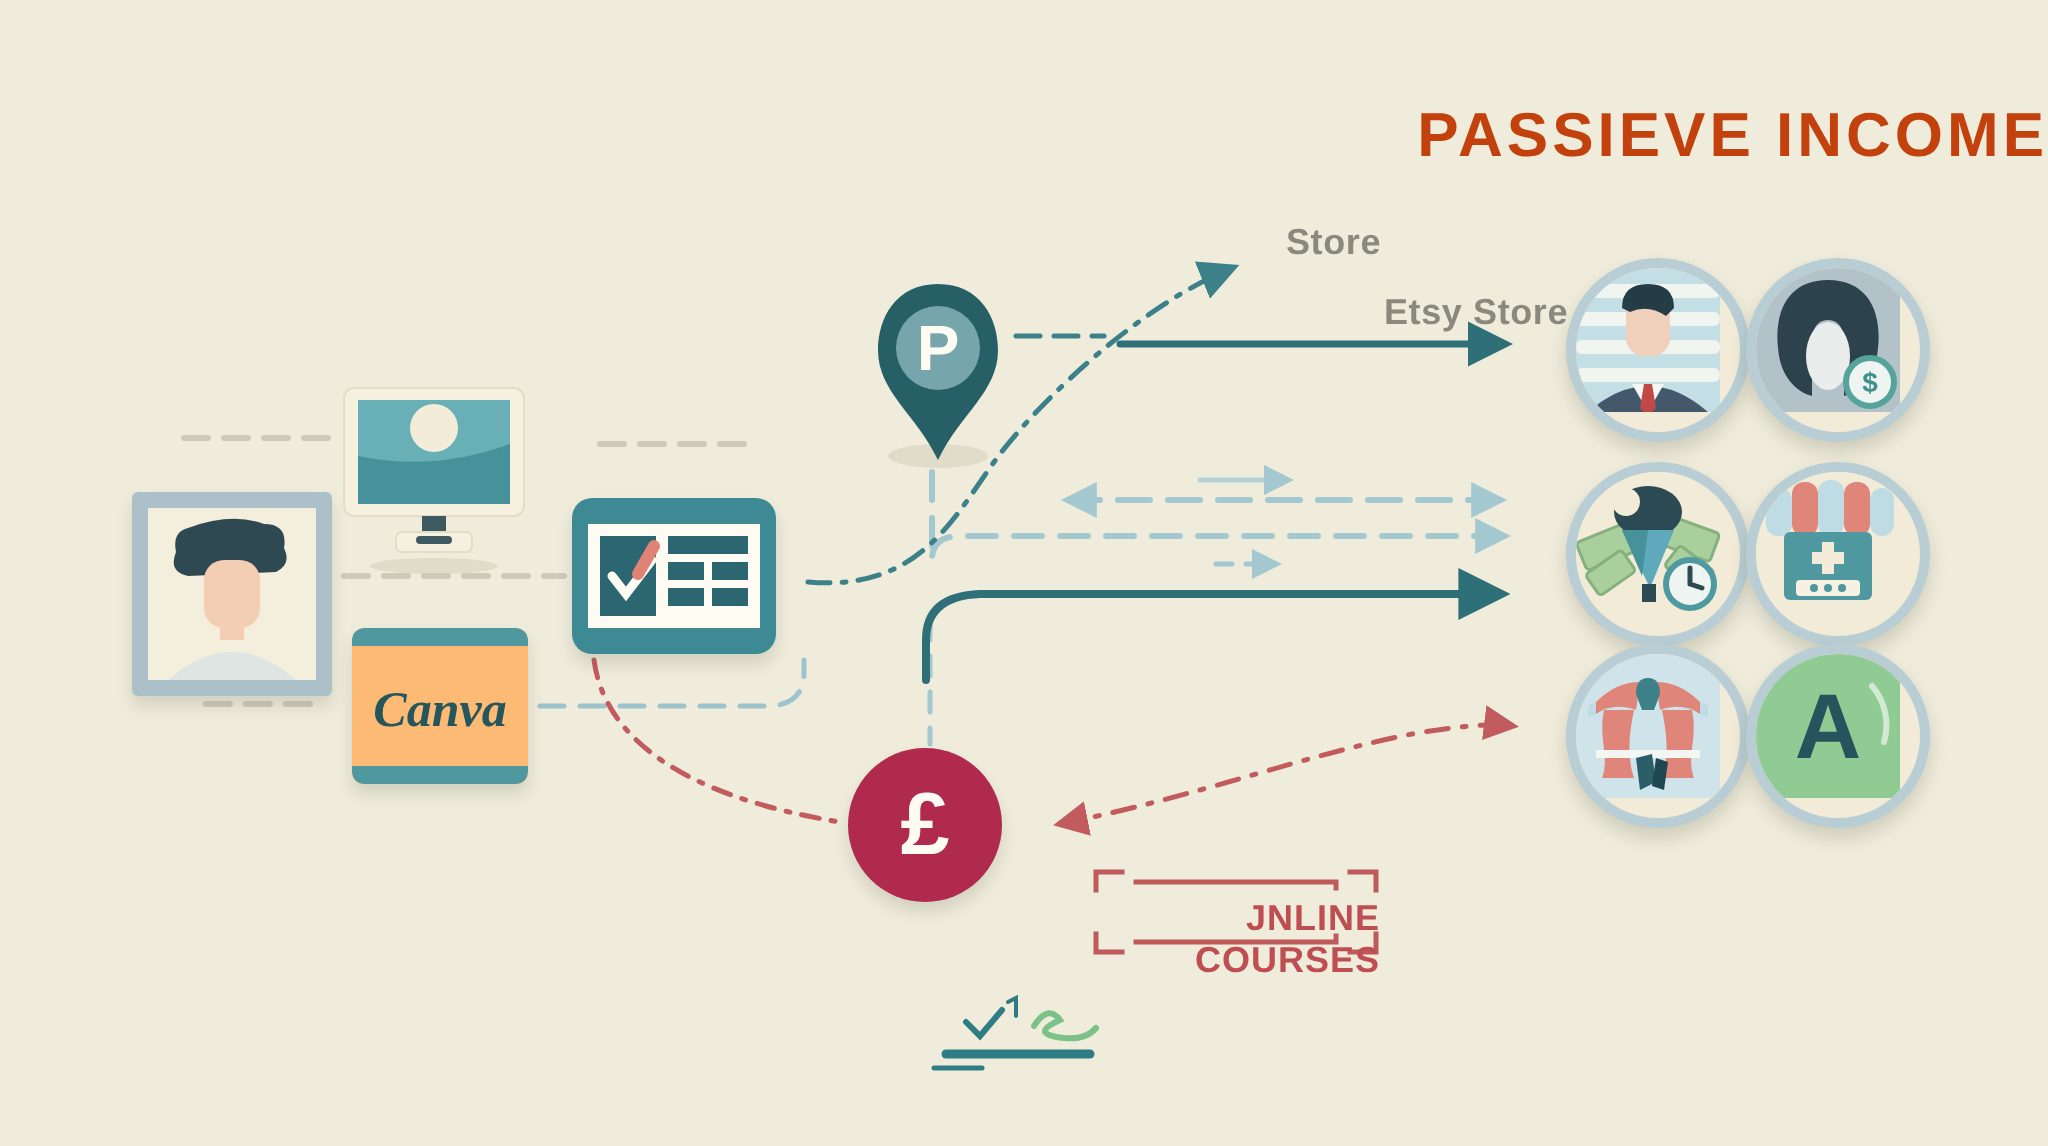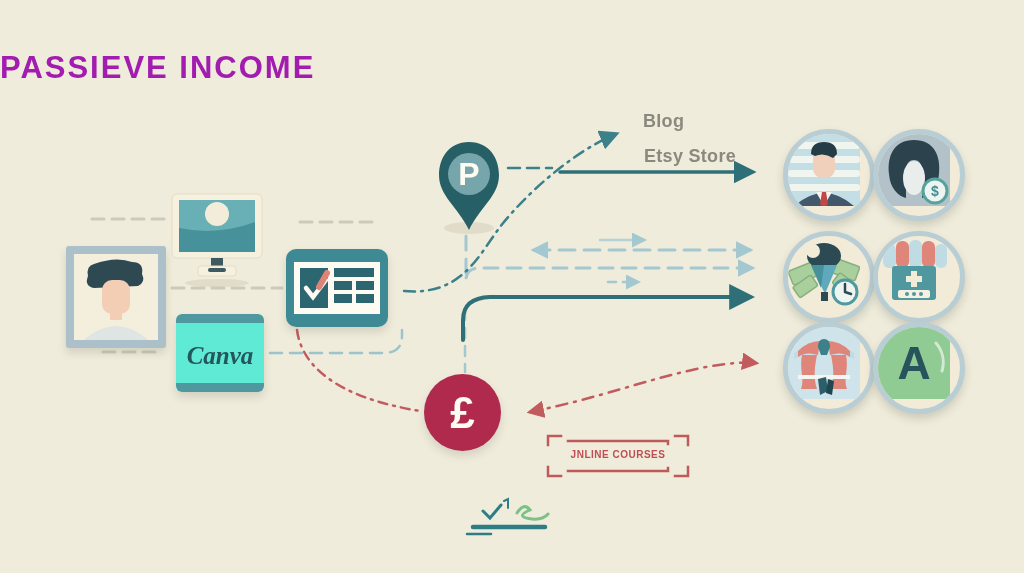--- a/index.html
+++ b/index.html
@@ -1,57 +1,57 @@
 <!DOCTYPE html>
 <html><head>
 <meta charset="utf-8">
 <style>
   html,body{margin:0;padding:0;}
   body{font-family:"Liberation Sans", sans-serif; background:#e8e5d6;}
   #canvas{position:relative;width:1024px;height:573px;background:#efecdc;overflow:hidden;}
   .abs{position:absolute;}
   
-  #title{left:0;right:0;top:50px;text-align:left;font-size:31px;font-weight:bold;
-         letter-spacing:2px;color:#a21caf;}
+  #title{left:0;right:0;top:50px;text-align:right;font-size:31px;font-weight:bold;
+         letter-spacing:2px;color:#c2410c;}
   
   .flow-label{color:#8b897d;font-weight:bold;font-size:18px;letter-spacing:.3px;}
   
   #connectors{left:0;top:0;z-index:1;}
   .icon-layer{z-index:2;}
   
   .shadowed{box-shadow:0 5px 8px rgba(90,90,70,.18);}
   #portrait{left:66px;top:246px;width:84px;height:86px;background:#f4eedd;
             border:8px solid #abc0c8;border-radius:3px;}
   #monitor{left:170px;top:192px;width:94px;height:88px;}
-  #canva-card{left:176px;top:314px;width:88px;height:78px;background:#5eead4;
+  #canva-card{left:176px;top:314px;width:88px;height:78px;background:#fdba74;
               border-radius:6px;overflow:hidden;display:flex;align-items:center;justify-content:center;}
   #canva-card .edge{position:absolute;left:0;right:0;height:9px;background:#4f98a0;}
   #canva-card .edge.top{top:0;border-radius:6px 6px 0 0;}
   #canva-card .edge.bottom{bottom:0;border-radius:0 0 6px 6px;}
   #canva-text{font-family:"Liberation Serif", serif;font-style:italic;font-weight:bold;
               font-size:25px;color:#24565c;margin-top:6px;}
   #checklist{left:286px;top:249px;width:102px;height:78px;}
   #pin{left:432px;top:136px;width:74px;height:100px;}
   #pound{left:424px;top:374px;width:77px;height:77px;border-radius:50%;background:#b02a4d;
          display:flex;align-items:center;justify-content:center;color:#fdfbf2;
          font-size:44px;font-weight:bold;}
   
   .badge-circle{width:82px;height:82px;border-radius:50%;border:5px solid #b9ced4;
                 box-shadow:0 5px 9px rgba(90,90,70,.22);overflow:hidden;background:#f1ebd8;}
   .badge-circle svg{display:block;}
   
   #courses-box{left:546px;top:432px;width:144px;height:48px;}
-  #courses-box-text{position:absolute;left:0;right:0;top:17px;text-align:center;
-                    color:#bf4e52;font-size:10px;font-weight:bold;letter-spacing:.5px;}
+  #courses-box-text{position:absolute;left:0;right:0;top:17px;text-align:right;
+                    color:#bf4e52;font-size:18px;font-weight:bold;letter-spacing:.5px;}
   
   #footer-logo{left:455px;top:497px;width:115px;height:44px;}
   #footer-text{left:0;right:0;top:541px;text-align:center;color:#44655f;font-size:12px;
                font-weight:bold;letter-spacing:3px;}
   .label-blog{left:643px;top:111px;}
-  .label-etsy{left:644px;top:146px;}
+  .label-etsy{left:692px;top:146px;}
   .label-courses{left:546px;top:300px;font-size:17px;}
 </style>
 </head>
 <body>
 
 <div id="canvas">
 
   <svg id="connectors" class="abs" width="1024" height="573" viewBox="0 0 1024 573">
     <defs>
       <marker id="ah-teal" viewBox="0 0 10 10" refX="8" refY="5" markerWidth="8" markerHeight="8" orient="auto-start-reverse">
@@ -99,21 +99,21 @@
 
     <path d="M463,340 V320 Q463,298 490,297 H750" stroke="#2f6f78" stroke-width="4" fill="none" stroke-linecap="round" marker-end="url(#ah-dark)"></path>
 
     <path d="M297,330 C302,368 340,398 420,411" stroke="#c25b5e" stroke-width="2.5" stroke-dasharray="9 6 2 6" fill="none" stroke-linecap="round"></path>
 
     <path d="M530,412 C600,398 650,378 706,367 C735,362 748,362 756,363" stroke="#c25b5e" stroke-width="2.5" stroke-dasharray="11 7 2 7" fill="none" stroke-linecap="round" marker-start="url(#ah-red)" marker-end="url(#ah-red)"></path>
   </svg>
 
   <div id="title" class="abs icon-layer">PASSIEVE INCOME</div>
 
-  <div class="abs icon-layer flow-label label-blog">Blog</div>
+  <div class="abs icon-layer flow-label label-blog">Store</div>
   <div class="abs icon-layer flow-label label-etsy">Etsy Store</div>
 
   <div id="portrait" class="abs icon-layer shadowed">
     <svg width="84" height="86" viewBox="0 0 84 86">
       <path d="M20,10 q-8,2 -6,12 q-4,10 6,12 l44,-2 q8,-4 4,-12 q2,-12 -10,-12 q-16,-6 -38,2 Z" fill="#2e4951"></path>
       <rect x="28" y="26" width="28" height="34" rx="10" fill="#f3cdb4"></rect>
       <path d="M10,86 Q42,58 74,86 Z" fill="#dfe5e2"></path>
       <rect x="36" y="56" width="12" height="10" fill="#f3cdb4"></rect>
     </svg>
   </div>

